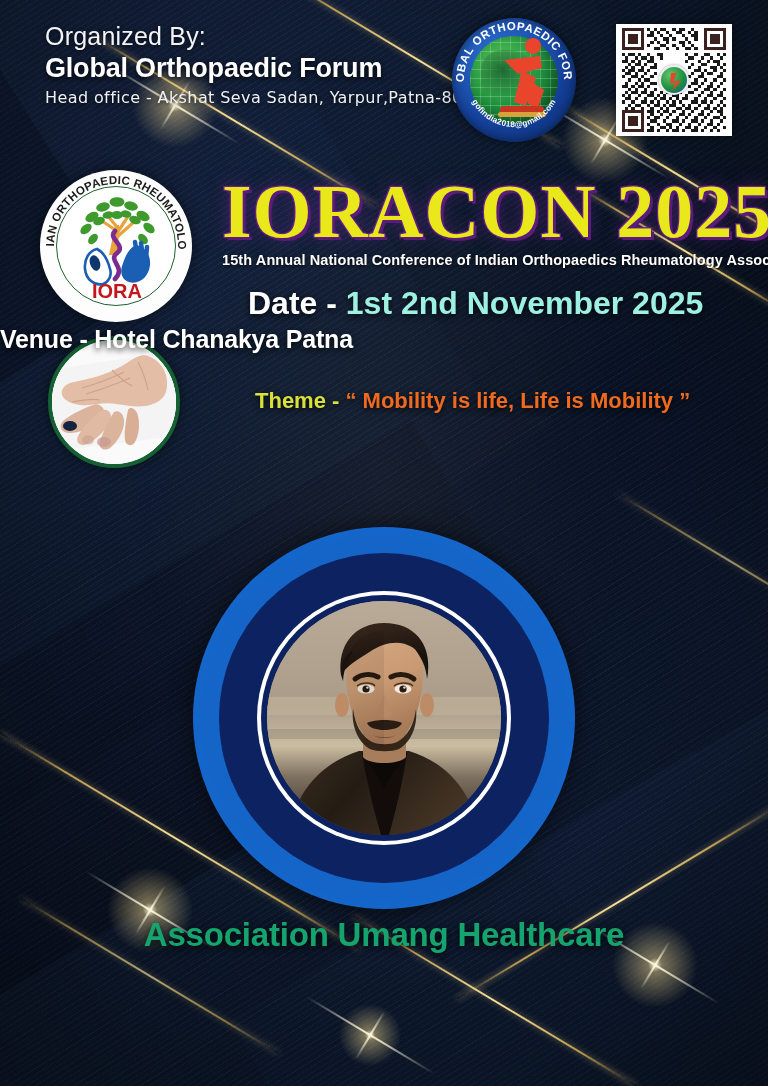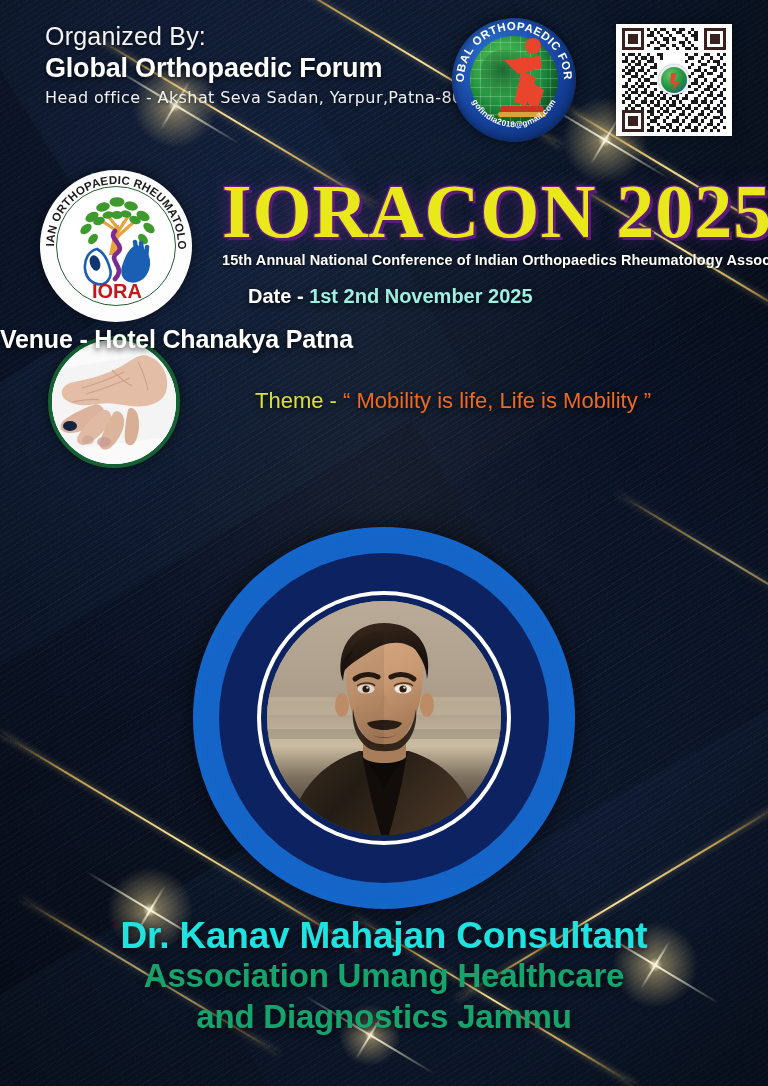--- a/index.html
+++ b/index.html
@@ -228,39 +228,39 @@
     font-size:14.5px; font-weight:bold; color:#ffffff;
     letter-spacing:.1px;
     font-family:"Liberation Sans", sans-serif;
     text-shadow:0 1px 3px rgba(0,0,0,.85);
     white-space:nowrap;
   }
 
   .date-line {
     position:absolute; left:0; top:285px; width:768px;
     padding-left:248px;
-    font-size:20px; font-weight:bold;
+    font-size:32px; font-weight:bold;
     text-shadow:0 2px 6px rgba(0,0,0,.8);
     white-space:nowrap;
   }
   .date-label { color:#ffffff; }
   .date-value { color:#9df0e2; }
 
   .venue-line {
     position:absolute; left:0; top:325px; width:768px;
     font-size:25px; font-weight:bold; color:#ffffff;
     letter-spacing:-.2px;
     text-shadow:0 2px 6px rgba(0,0,0,.8);
     white-space:nowrap;
   }
 
   .theme-line {
     position:absolute; left:0; top:388px; width:768px;
     padding-left:255px;
-    font-size:22px; font-weight:normal;
+    font-size:22px; font-weight:bold;
     text-shadow:0 2px 6px rgba(0,0,0,.85);
     white-space:nowrap;
   }
   .theme-label { color:#d9e03a; }
   .theme-quote { color:#ef6a1f; }
 
   
   .portrait {
     position:absolute; left:193px; top:527px;
     width:382px; height:382px; border-radius:50%;
@@ -843,18 +843,16 @@
 
         <path d="M106 134 C111 138 124 138 129 134 C124 137 111 137 106 134 Z" fill="#6e4232"></path>
 
         <path d="M79 70 C79 44 96 30 117 30 L117 146 C108 146 101 142 97 136
                  C86 122 79 98 79 70 Z" fill="#000" opacity=".07"></path>
       </svg>
     </div>
   </div>
 
   <div class="name-block">
-    <div class="name-l1">Dr. Kanav Mahajan  Consultant</div>
     <div class="name-l2">Association Umang Healthcare</div>
-    <div class="name-l3">and Diagnostics Jammu</div>
   </div>
 
 </div>
 
 </body></html>

